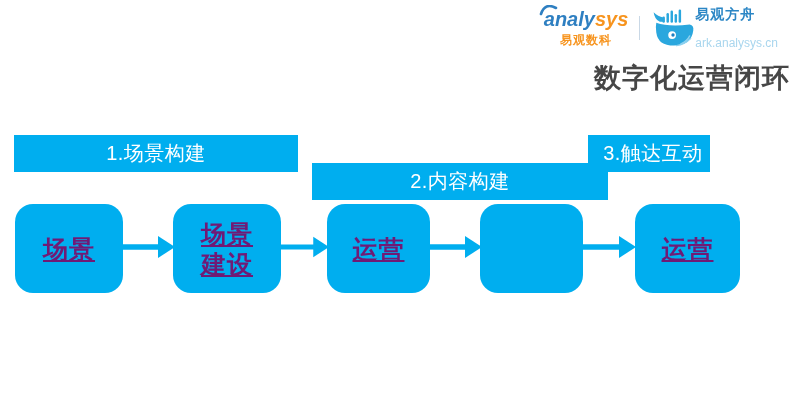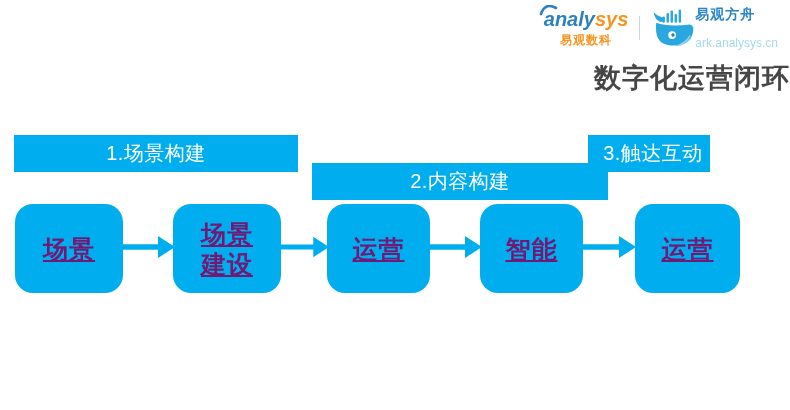--- a/index.html
+++ b/index.html
@@ -142,21 +142,20 @@
   <span>场景</span>
 </div>
 <div class="step-box step-2">
   <span>场景</span>
   <span>建设</span>
 </div>
 <div class="step-box step-3">
   <span>运营</span>
 </div>
 <div class="step-box step-4">
-  <span>智能</span>
 </div>
 <div class="step-box step-5">
   <span>运营</span>
 </div>
 
 <svg class="flow-arrow arrow-1" viewBox="0 0 54 28">
   <line x1="0" y1="14" x2="42" y2="14" stroke="#00AEEF" stroke-width="5.5"></line>
   <polygon points="37,3 54,14 37,25" fill="#00AEEF"></polygon>
 </svg>
 <svg class="flow-arrow arrow-2" viewBox="0 0 54 28">

